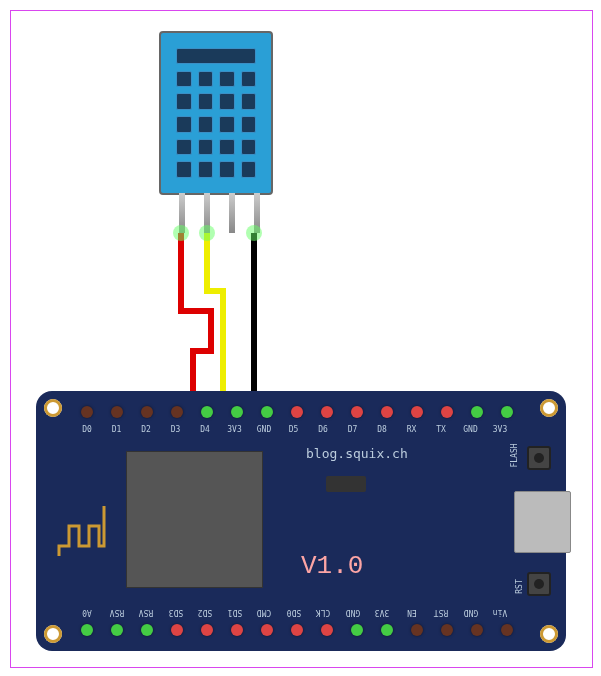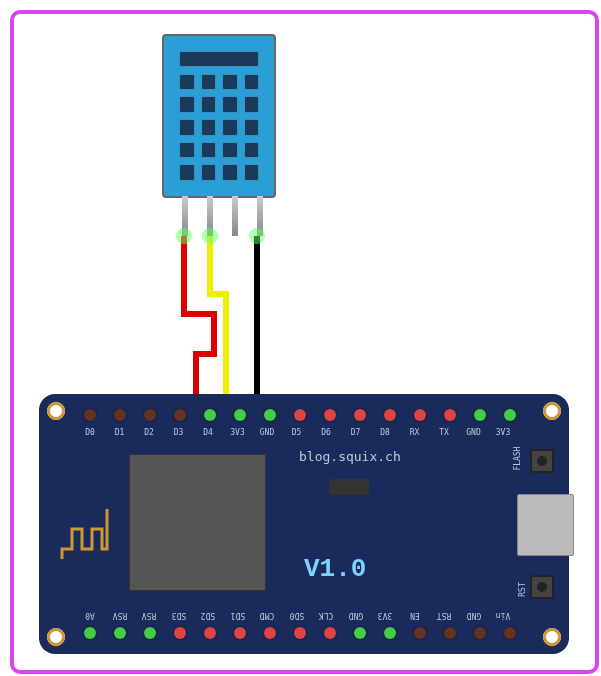--- a/index.html
+++ b/index.html
@@ -1,16 +1,16 @@
 <!DOCTYPE html>
 <html><head>
 <meta charset="utf-8">
 <style>
   body { margin: 0; padding: 10px; background: white; font-family: sans-serif; }
-  .canvas { width: 581px; height: 656px; border: 4px solid #d946ef; border-radius: 10px; position: relative; background: white; }
+  .canvas { width: 581px; height: 656px; border: 1px solid #d946ef; border-radius: 0; position: relative; background: white; }
 
   
   .dht11 { position: absolute; left: 148px; top: 20px; width: 110px; height: 160px; background: #2a9fd6; border: 2px solid #666; border-radius: 4px; }
   .dht-grid { position: absolute; left: 15px; top: 15px; width: 80px; height: 130px; display: grid; grid-template-columns: repeat(4, 1fr); grid-template-rows: repeat(6, 1fr); gap: 6px; }
   .dht-hole { background: #1a3a5a; border: 1px solid #3a8fc6; border-radius: 2px; }
   .dht-top { grid-column: span 4; background: #1a3a5a; border: 1px solid #3a8fc6; border-radius: 2px; height: 14px; }
   .dht-legs { position: absolute; left: 148px; top: 182px; width: 110px; height: 40px; }
   .leg { position: absolute; top: 0; width: 6px; height: 40px; background: linear-gradient(#ccc,#888); }
 
   
@@ -38,23 +38,23 @@
   .ant { position: absolute; left: 18px; top: 110px; }
   .button { position: absolute; width: 20px; height: 20px; background: #444; border: 2px solid #222; border-radius: 3px; display: flex; align-items: center; justify-content: center; }
   .button::after { content: ''; width: 10px; height: 10px; background: #222; border-radius: 50%; }
   .btn-flash { right: 15px; top: 55px; }
   .btn-rst { right: 15px; bottom: 55px; }
   .btn-lab { position: absolute; color: #bcd; font-size: 8px; transform: rotate(-90deg); font-family: monospace; }
   .flash-lab { right: 40px; top: 60px; }
   .rst-lab { right: 40px; bottom: 60px; }
   .small-chip { position: absolute; left: 290px; top: 85px; width: 40px; height: 16px; background: #333; border-radius: 2px; }
 
-  .blog-url { position: absolute; left: 260px; top: 55px; color: #bcd; font-size: 13px; font-family: monospace; }
+  .blog-url { position: absolute; left: 270px; top: 55px; color: #bcd; font-size: 13px; font-family: monospace; }
   .boardname { position: absolute; left: 265px; top: 130px; color: #bcd; font-size: 26px; font-family: 'Courier New', monospace; font-weight: bold; }
-  .boardver { position: absolute; left: 265px; top: 160px; color: #7dd3fc; font-size: 26px; font-family: 'Courier New', monospace; font-weight: bold; }
+  .boardver { position: absolute; left: 265px; top: 160px; color: #fca5a5; font-size: 26px; font-family: 'Courier New', monospace; font-weight: normal; }
 
   .hole { position: absolute; width: 18px; height: 18px; border-radius: 50%; background: #fff; box-shadow: inset 0 0 0 3px #c93; }
 </style>
 </head>
 <body>
 
 <div class="canvas">
 
   <div class="dht11">
     <div class="dht-grid">

